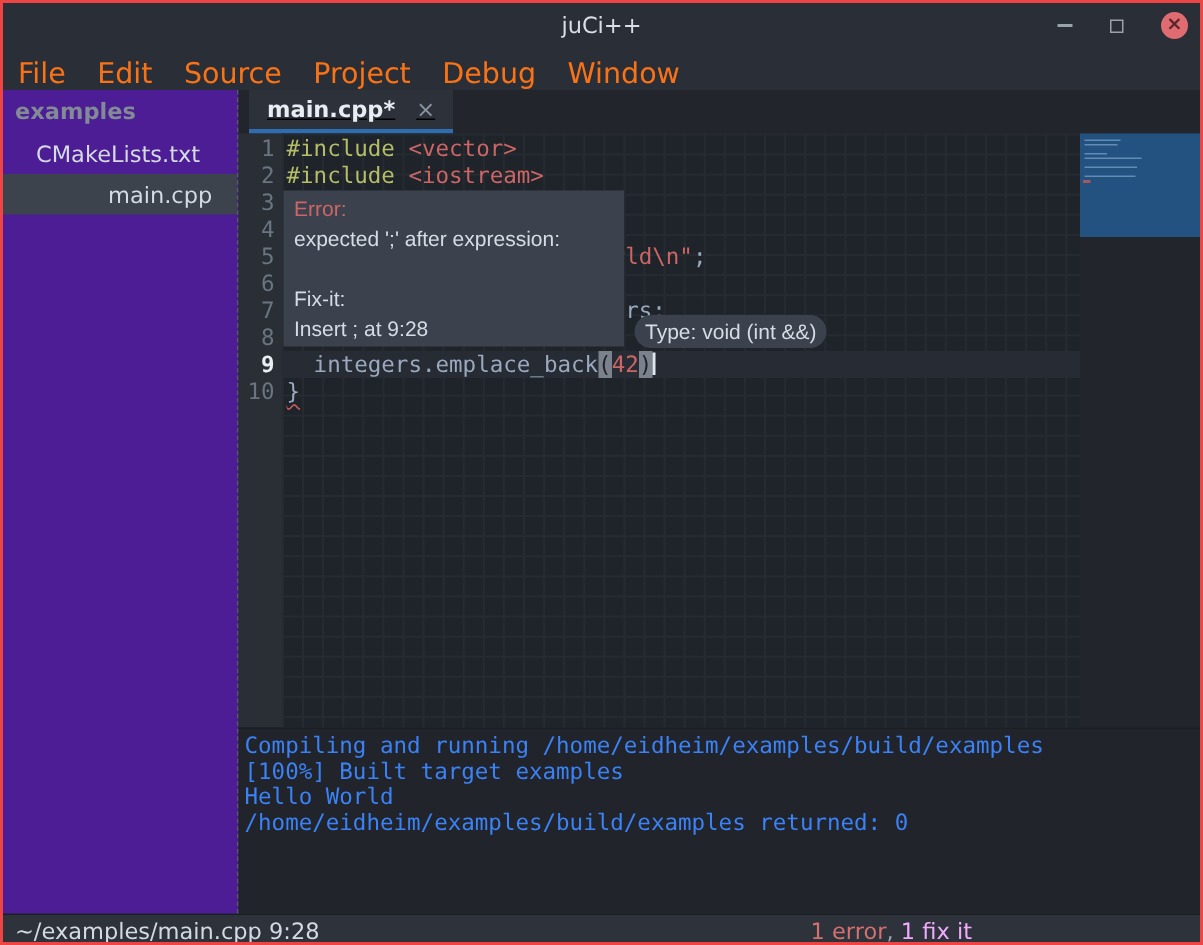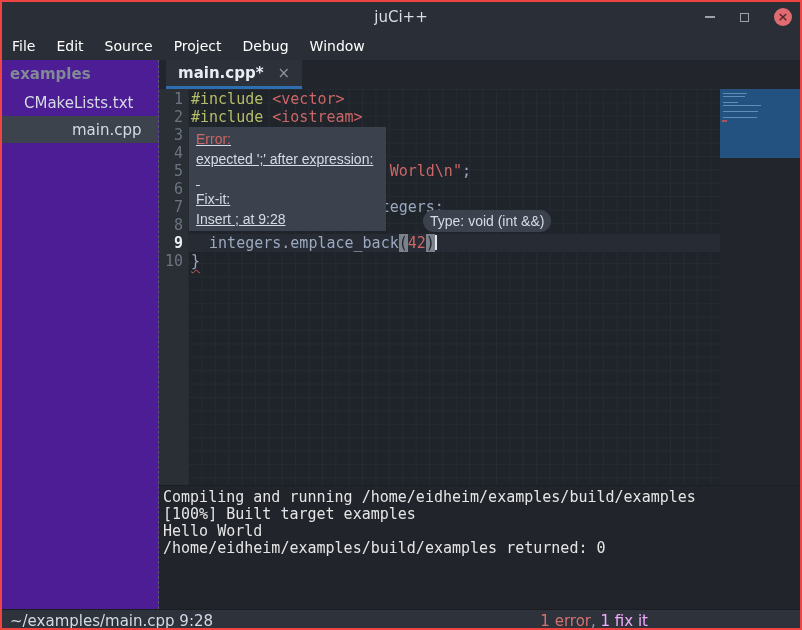--- a/index.html
+++ b/index.html
@@ -10,35 +10,35 @@
   
   .titlebar{position:relative;height:30px;background:#2a2f37;}
   .titlebar .title{position:absolute;left:0;right:0;top:0;height:30px;line-height:30px;
        text-align:center;color:#d8dee7;font-size:15px;}
   .controls{position:absolute;right:8px;top:0;height:30px;display:flex;align-items:center;gap:25px;}
   .btn-min{width:10px;height:2px;background:#9aa2ac;}
   .btn-restore{width:9px;height:9px;border:1px solid #9aa2ac;background:transparent;}
   .btn-close{width:18px;height:18px;border-radius:50%;background:#e06b70;color:#58272d;
        font-size:13px;line-height:18px;text-align:center;font-weight:bold;}
   
-  .menubar{height:28px;background:#2a2f37;display:flex;align-items:center;
-       padding-left:10px;gap:21px;font-size:14px;color:#ffffff;}
+  .menubar{height:28px;background:#2a2f37;display:flex;align-items:flex-end;
+       padding-left:10px;gap:21px;font-size:19px;color:#f97316;}
   .menubar span{cursor:default;}
   
   .body{display:flex;height:549px;}
   .sidebar{width:160px;background:#4c1d95;border-right:1px dashed #565d67;}
   .sb-header{height:29px;line-height:29px;padding-left:8px;font-weight:bold;
        color:#828a96;font-size:15px;}
   .tree-item{height:27px;display:flex;align-items:center;color:#d5dbe3;font-size:15px;}
   .tree-item .chev{width:16px;margin-left:6px;display:flex;align-items:center;}
   .tree-item .pad{width:22px;}
   .tree-item.selected{background:#3d434d;padding-left:48px;}
   
   .right{width:641px;display:flex;flex-direction:column;}
-  .tabbar{height:29px;background:#22262c;display:flex;align-items:center;}
+  .tabbar{height:29px;background:#22262c;display:flex;align-items:center;text-decoration:underline;}
   .tab{margin-left:7px;height:29px;background:#2c313a;border-bottom:3px solid #2e6db0;
        display:flex;align-items:center;padding:0 12px;}
   .tab-label{font-weight:bold;color:#e8edf3;font-size:15px;}
   .tab-close{margin-left:14px;color:#8a93a0;font-size:15px;line-height:15px;}
   
   .workarea{height:396px;display:flex;}
   .gutter{width:29px;background:#2a2f36;padding-top:1px;}
   .gnum{height:18px;font:15px/18px "DejaVu Sans Mono","Liberation Mono",monospace;
        color:#6b7480;text-align:right;padding-right:5px;}
   .gnum.current{color:#e9eef4;font-weight:bold;}
@@ -57,34 +57,34 @@
   .cursor{display:inline-block;width:2px;height:15px;background:#dfe6ee;vertical-align:-2px;}
   
   .minimapcol{width:80px;background:#22262c;}
   .minimap{width:80px;height:69px;background:#235180;padding:4px 0 0 3px;position:relative;}
   .mm-bar{height:1px;margin-bottom:2px;background:rgba(150,190,225,0.55);}
   .mm-err{position:absolute;left:2px;top:31px;width:5px;height:2px;background:#a4575d;}
   
   .console{height:124px;background:#21252b;border-top:1px solid #1b1e23;
        padding:3px 0 0 4px;}
   .con-line{font:15px/17px "DejaVu Sans Mono","Liberation Mono",monospace;
-       color:#e5e5e5;white-space:pre;}
+       color:#3b82f6;white-space:pre;}
   
   .statusbar{height:23px;background:#2d323b;border-top:1px solid #1a1d22;
        display:flex;align-items:center;font-size:15px;color:#d3dae3;}
   .status-left{padding-left:8px;}
   .status-right{margin-left:auto;margin-right:152px;white-space:pre;}
   .err-red{color:#d4716f;margin-left:27px;}
   .sep-gray{color:#9aa2ad;}
   .fix-green{color:#f0abfc;}
   
   .tooltip{position:absolute;background:#3b424d;color:#d6dce5;
        font-family:"Liberation Sans","DejaVu Sans",sans-serif;font-size:14px;z-index:5;}
-  .tt-diag{left:187px;top:125px;width:197px;height:104px;padding:2px 7px;
-       line-height:20px;overflow:hidden;text-decoration:underline;}
+  .tt-diag{left:187px;top:125px;width:227px;height:104px;padding:2px 7px;
+       line-height:20px;overflow:hidden;}
   .tt-diag .tt-title{color:#cc6666;}
   .tt-type{left:421px;top:208px;width:128px;height:22px;padding:1px 7px;
        white-space:nowrap;overflow:hidden;line-height:20px;border-radius:11px;}
 </style>
 </head>
 <body>
 
 <div class="app">
 
   <div class="titlebar">

